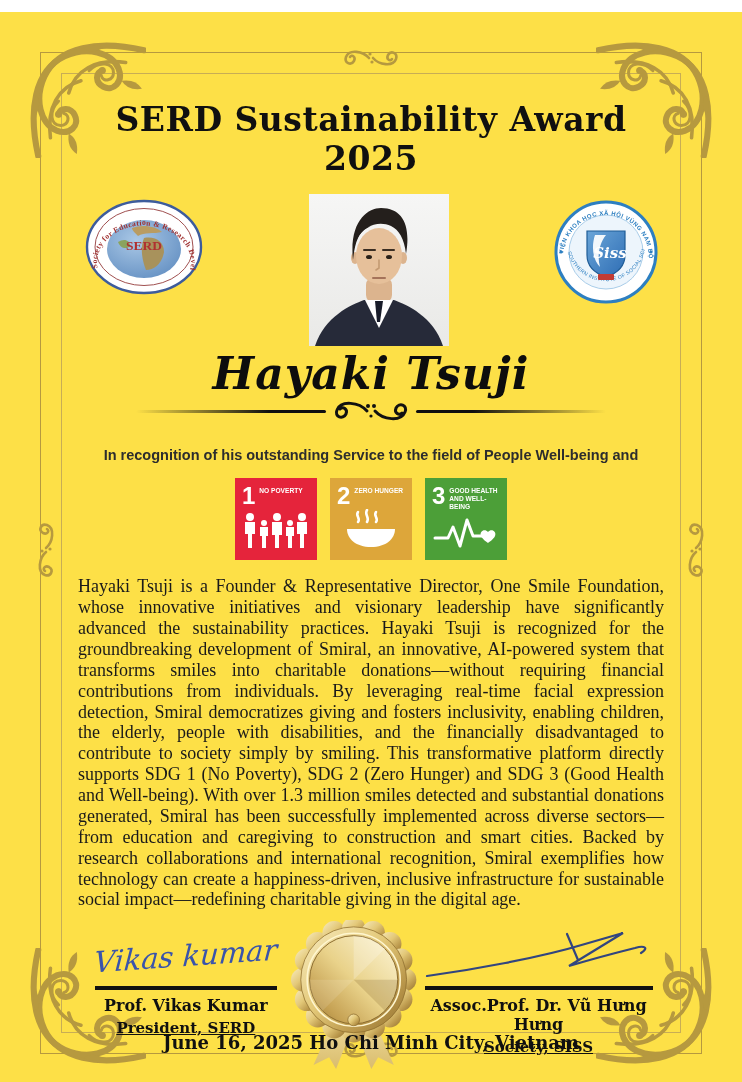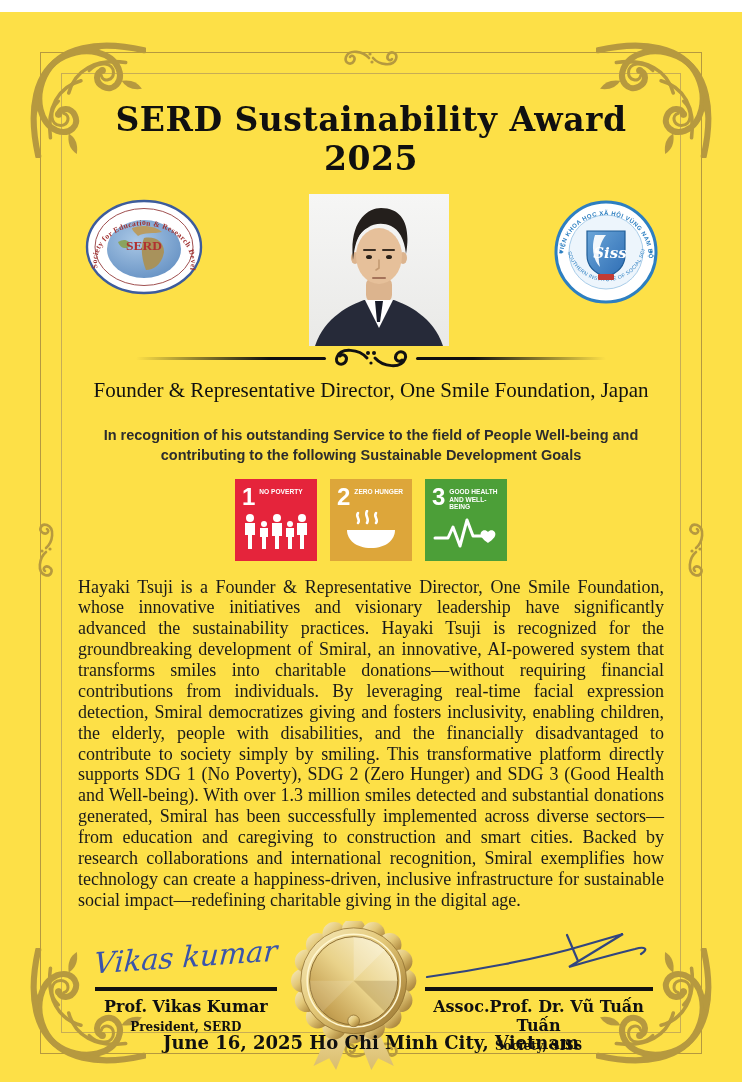--- a/index.html
+++ b/index.html
@@ -59,21 +59,21 @@
   .sig-col{text-align:center;}
   .sig-col.left{width:212px;}
   .sig-col.right{width:248px;}
   .handwritten{display:block;height:56px;font-family:"DejaVu Serif", serif;font-style:italic;
                font-size:29px;color:#3a54ab;transform:rotate(-4deg) skewX(-8deg);line-height:56px;}
   .scribble{height:56px;display:flex;align-items:flex-end;justify-content:center;}
   .sig-line{height:4px;background:#111;margin:2px auto 6px;}
   .sig-col.left .sig-line{width:182px;}
   .sig-col.right .sig-line{width:228px;}
   .sig-name{font-family:"DejaVu Serif", serif;font-weight:700;font-size:16px;color:#101010;}
-  .sig-role{font-family:"DejaVu Serif", serif;font-weight:700;font-size:12px;color:#101010;margin-top:4px;}
+  .sig-role{font-family:"DejaVu Serif", serif;font-weight:700;font-size:15px;color:#101010;margin-top:4px;text-decoration:underline;}
   .medal{width:130px;height:152px;margin-top:-8px;}
 
   .date-line{position:absolute;left:0;right:0;top:1020px;text-align:center;
              font-family:"DejaVu Serif", serif;font-weight:700;font-size:18px;color:#101010;}
 </style>
 </head>
 <body>
 
 <div class="page">
 
@@ -287,42 +287,41 @@
             <textPath href="#sissBot" startOffset="2">SOUTHERN INSTITUTE OF SOCIAL SCIENCES</textPath>
           </text>
           <path d="M33,31 L71,31 L71,55 C71,68 61,74 52,77 C43,74 33,68 33,55 Z" fill="url(#shieldGrad)" stroke="#1f5c96" stroke-width="1.2"></path>
           <path d="M41,35 C37,47 39,60 46,67 C43,56 45,44 52,35 Z" fill="#ffffff" opacity="0.92"></path>
           <text x="56" y="58" text-anchor="middle" font-family="DejaVu Serif, serif" font-style="italic" font-weight="700" font-size="15" fill="#ffffff">Siss</text>
           <rect x="44" y="74" width="16" height="6" rx="1" fill="#c23b33"></rect>
         </svg>
       </div>
     </div>
 
+    <h2 class="recipient-name">Hayaki Tsuji</h2>
 
     <div class="name-divider">
       <div class="ln l"></div>
       <svg viewBox="0 0 90 24">
         <g stroke="#111" fill="none" stroke-width="3" stroke-linecap="round">
           <path d="M41,12 C33,3 15,1 11,11 C8,18 17,21 20,15 C22,10 17,7 14,10"></path>
           <path d="M49,12 C57,21 75,23 79,13 C82,6 73,3 70,9 C68,14 73,17 76,14"></path>
         </g>
         <g fill="#111">
             <circle cx="42" cy="7" r="2"></circle>
             <circle cx="48" cy="7" r="2"></circle>
             <circle cx="45" cy="17" r="1.6"></circle>
           </g>
       </svg>
       <div class="ln r"></div>
     </div>
 
-    <div class="recipient-title">Founder &amp; Representative Director, One Smile Foundation, Japan</div>
 
     <div class="recognition">
       <div>In recognition of his outstanding Service to the field of People Well-being and</div>
-      <div>contributing to the following Sustainable Development Goals</div>
     </div>
 
     <div class="sdg-row">
       <div class="sdg-tile sdg-1">
         <div class="sdg-head">
           <span class="sdg-number">1</span>
           <span class="sdg-label">NO POVERTY</span>
         </div>
         <div class="sdg-icon">
           <svg width="70" height="42" viewBox="0 0 70 42" fill="#fff">
@@ -435,20 +434,20 @@
       <div class="sig-col right">
         <div class="scribble">
           <svg width="236" height="56" viewBox="0 0 236 56">
             <g stroke="#32457f" stroke-width="2.2" fill="none" stroke-linecap="round">
               <path d="M6,48 C50,42 118,30 164,16 C178,12 192,8 202,5 L148,38 C168,32 198,24 214,20 C224,17 228,20 220,25"></path>
               <path d="M146,6 L157,32"></path>
             </g>
           </svg>
         </div>
         <div class="sig-line"></div>
-        <div class="sig-name">Assoc.Prof. Dr. Vũ Tuấn Tuấn</div>
+        <div class="sig-name">Assoc.Prof. Dr. Vũ Hưng Hưng</div>
         <div class="sig-role">Society, SISS</div>
       </div>
     </div>
   </div>
 
   <div class="date-line">June 16, 2025 Ho Chi Minh City, Vietnam</div>
 </div>
 
 </body></html>

